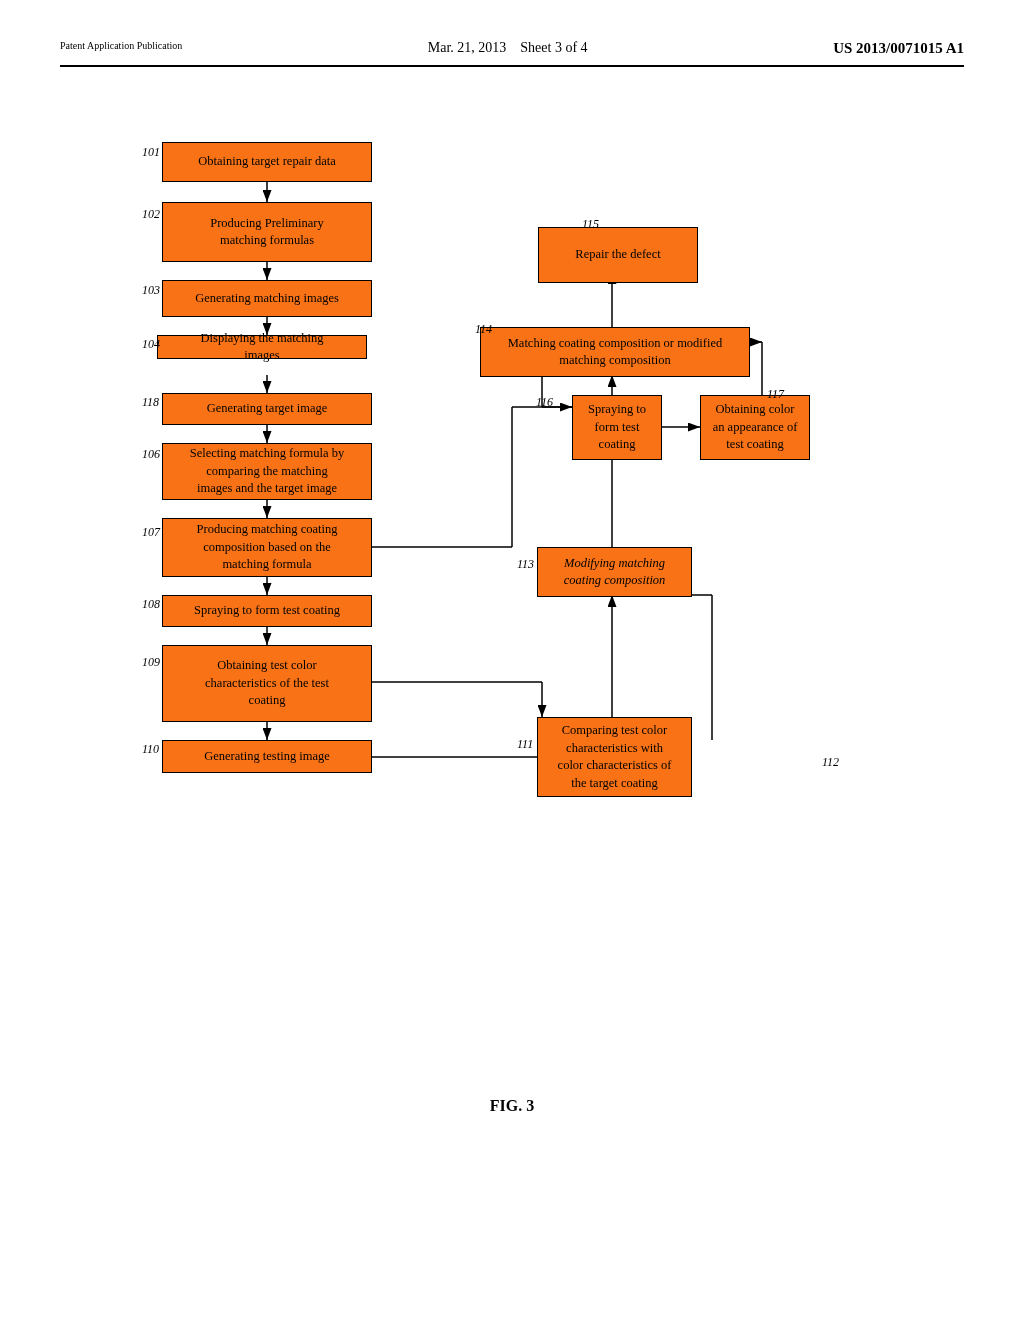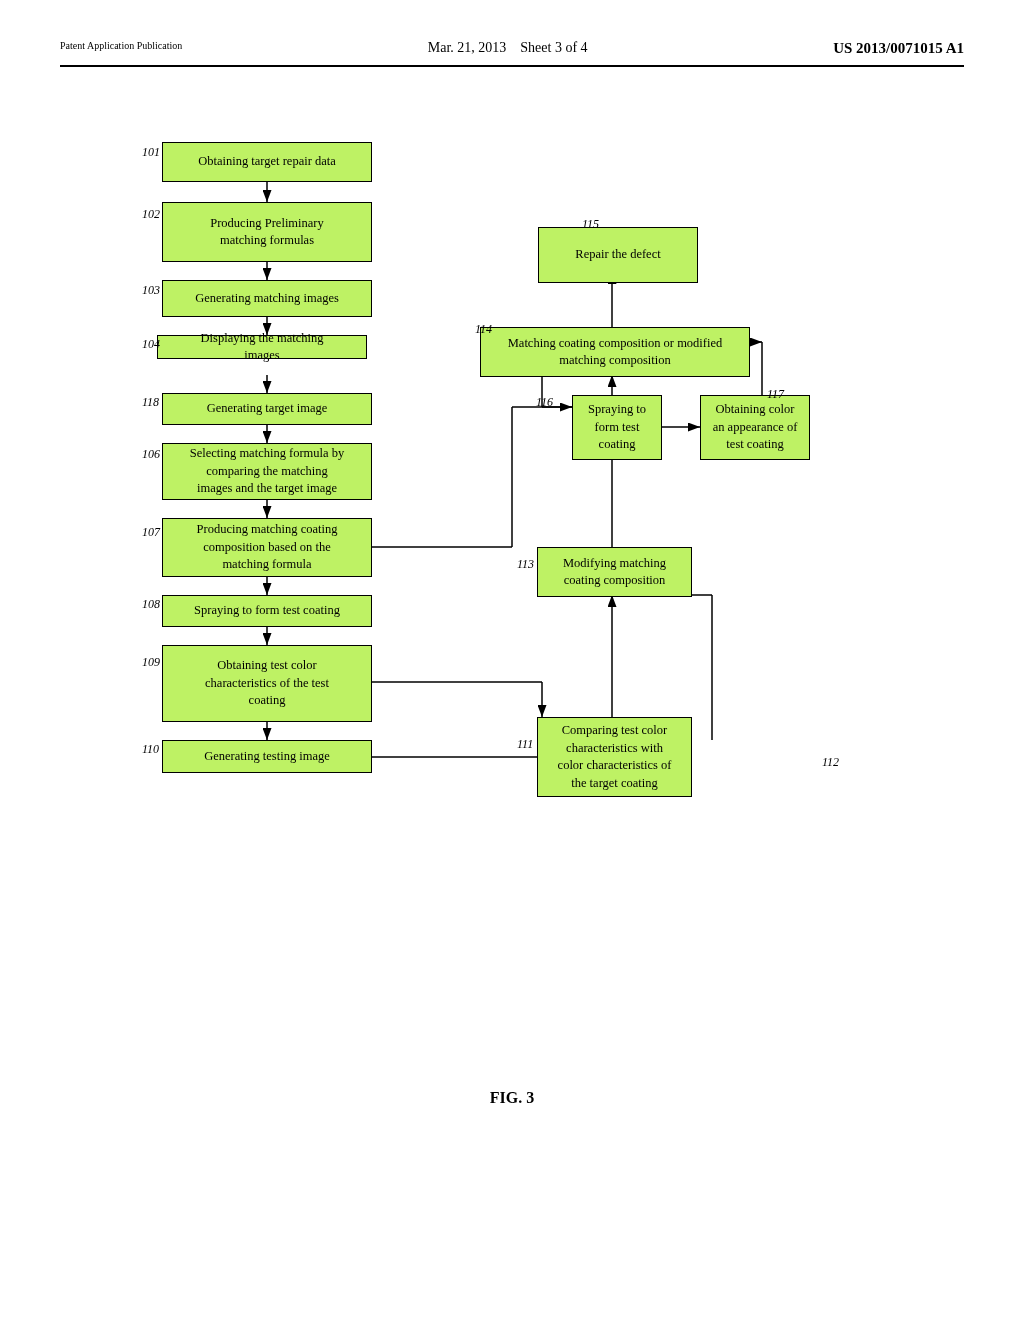--- a/index.html
+++ b/index.html
@@ -47,21 +47,21 @@
       position: relative;
       width: 860px;
       margin: 0 auto;
       height: 980px;
     }
 
     
     .box {
       position: absolute;
       border: 1.5px solid #000;
-      background: #bef264;
+      background: #f97316;
       display: flex;
       align-items: center;
       justify-content: center;
       text-align: center;
       font-size: 12.5px;
       line-height: 1.4;
       padding: 6px 10px;
     }
 
     
@@ -78,21 +78,21 @@
       left: 0;
       width: 100%;
       height: 100%;
       pointer-events: none;
     }
 
     .fig-label {
       text-align: center;
       font-size: 16px;
       font-weight: bold;
-      margin-top: 12px;
+      margin-top: 20px;
     }
   </style>
 </head>
 <body>
 
 <div class="page">
 
   <div class="header">
     <div class="header-left">Patent Application Publication</div>
     <div class="header-center">
@@ -247,21 +247,21 @@
       <span style="white-space:pre-line;">Comparing test color
 characteristics with
 color characteristics of
 the target coating</span>
     </div>
     <span class="step-label" style="left:435px; top:640px;">111</span>
 
     <span class="step-label" style="left:740px; top:658px;">112</span>
 
     <div class="box" style="left:455px; top:450px; width:155px; height:50px;">
-      <span style="white-space:pre-line;">Modifying matching
+      <span style="white-space:pre-line;font-style:italic;">Modifying matching
 coating composition</span>
     </div>
     <span class="step-label" style="left:435px; top:460px;">113</span>
 
   </div>
 
   <div class="fig-label">FIG. 3</div>
 
 </div>
 

